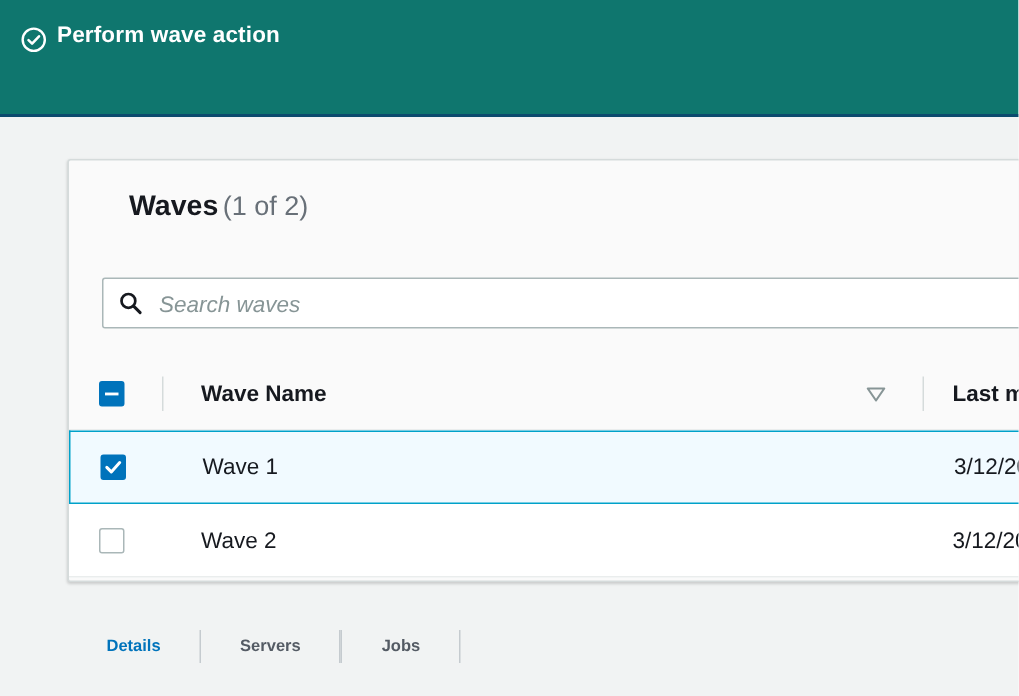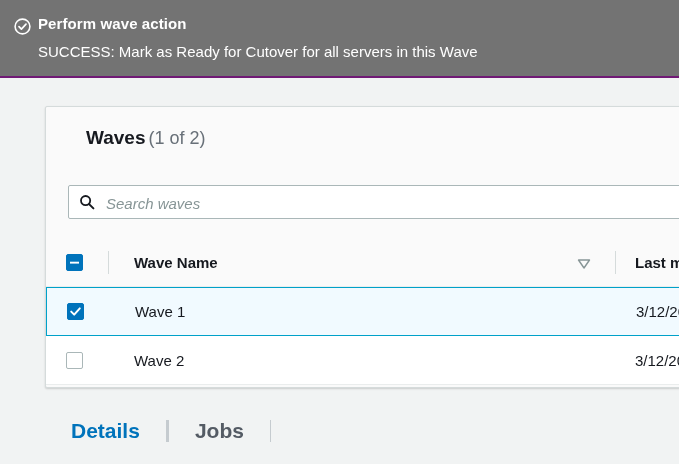--- a/index.html
+++ b/index.html
@@ -15,22 +15,22 @@
     position: relative;
   }
 
   
   .banner {
     position: absolute;
     left: 0;
     top: 0;
     width: 679px;
     height: 78px;
-    background: #737373;
-    border-bottom: 2px solid #701a75;
+    background: #0f766e;
+    border-bottom: 2px solid #0c4a6e;
     box-sizing: border-box;
     color: #ffffff;
   }
   .banner-icon {
     position: absolute;
     left: 14px;
     top: 18px;
     width: 17px;
     height: 17px;
   }
@@ -241,21 +241,21 @@
     position: absolute;
     left: 45px;
     top: 408px;
     width: 634px;
     height: 46px;
     display: flex;
     align-items: center;
   }
   .tab {
     position: relative;
-    font-size: 21px;
+    font-size: 11px;
     font-weight: bold;
     color: #545b64;
     padding: 0 26px;
     white-space: nowrap;
     cursor: pointer;
     line-height: 46px;
     text-align: center;
   }
   .tab.active { color: #0073bb; }
   .tab-sep {
@@ -269,21 +269,20 @@
 <body>
 
 <div class="banner">
   <span class="banner-icon">
     <svg width="17" height="17" viewBox="0 0 17 17">
       <circle cx="8.5" cy="8.5" r="7.4" fill="none" stroke="#ffffff" stroke-width="1.6"></circle>
       <path d="M5 8.7 L7.4 11.1 L12 6.2" fill="none" stroke="#ffffff" stroke-width="1.7" stroke-linecap="round" stroke-linejoin="round"></path>
     </svg>
   </span>
   <div class="banner-title">Perform wave action</div>
-  <div class="banner-message">SUCCESS: Mark as Ready for Cutover for all servers in this Wave</div>
 </div>
 
 <div class="card">
 
   <div class="card-header">
     <div class="card-title">
       <span>Waves</span><span class="count">(1 of 2)</span>
     </div>
   </div>
 
@@ -337,17 +336,18 @@
       <div class="cell-name">Wave 2</div>
       <div class="cell-date">3/12/2022,</div>
     </div>
 
   </div>
 </div>
 
 <div class="tabs">
   <div class="tab active">Details</div>
   <div class="tab-sep"></div>
+  <div class="tab">Servers</div>
   <div class="tab-sep"></div>
   <div class="tab-sep"></div>
   <div class="tab">Jobs</div>
   <div class="tab-sep"></div>
 </div>
 
 </body></html>

